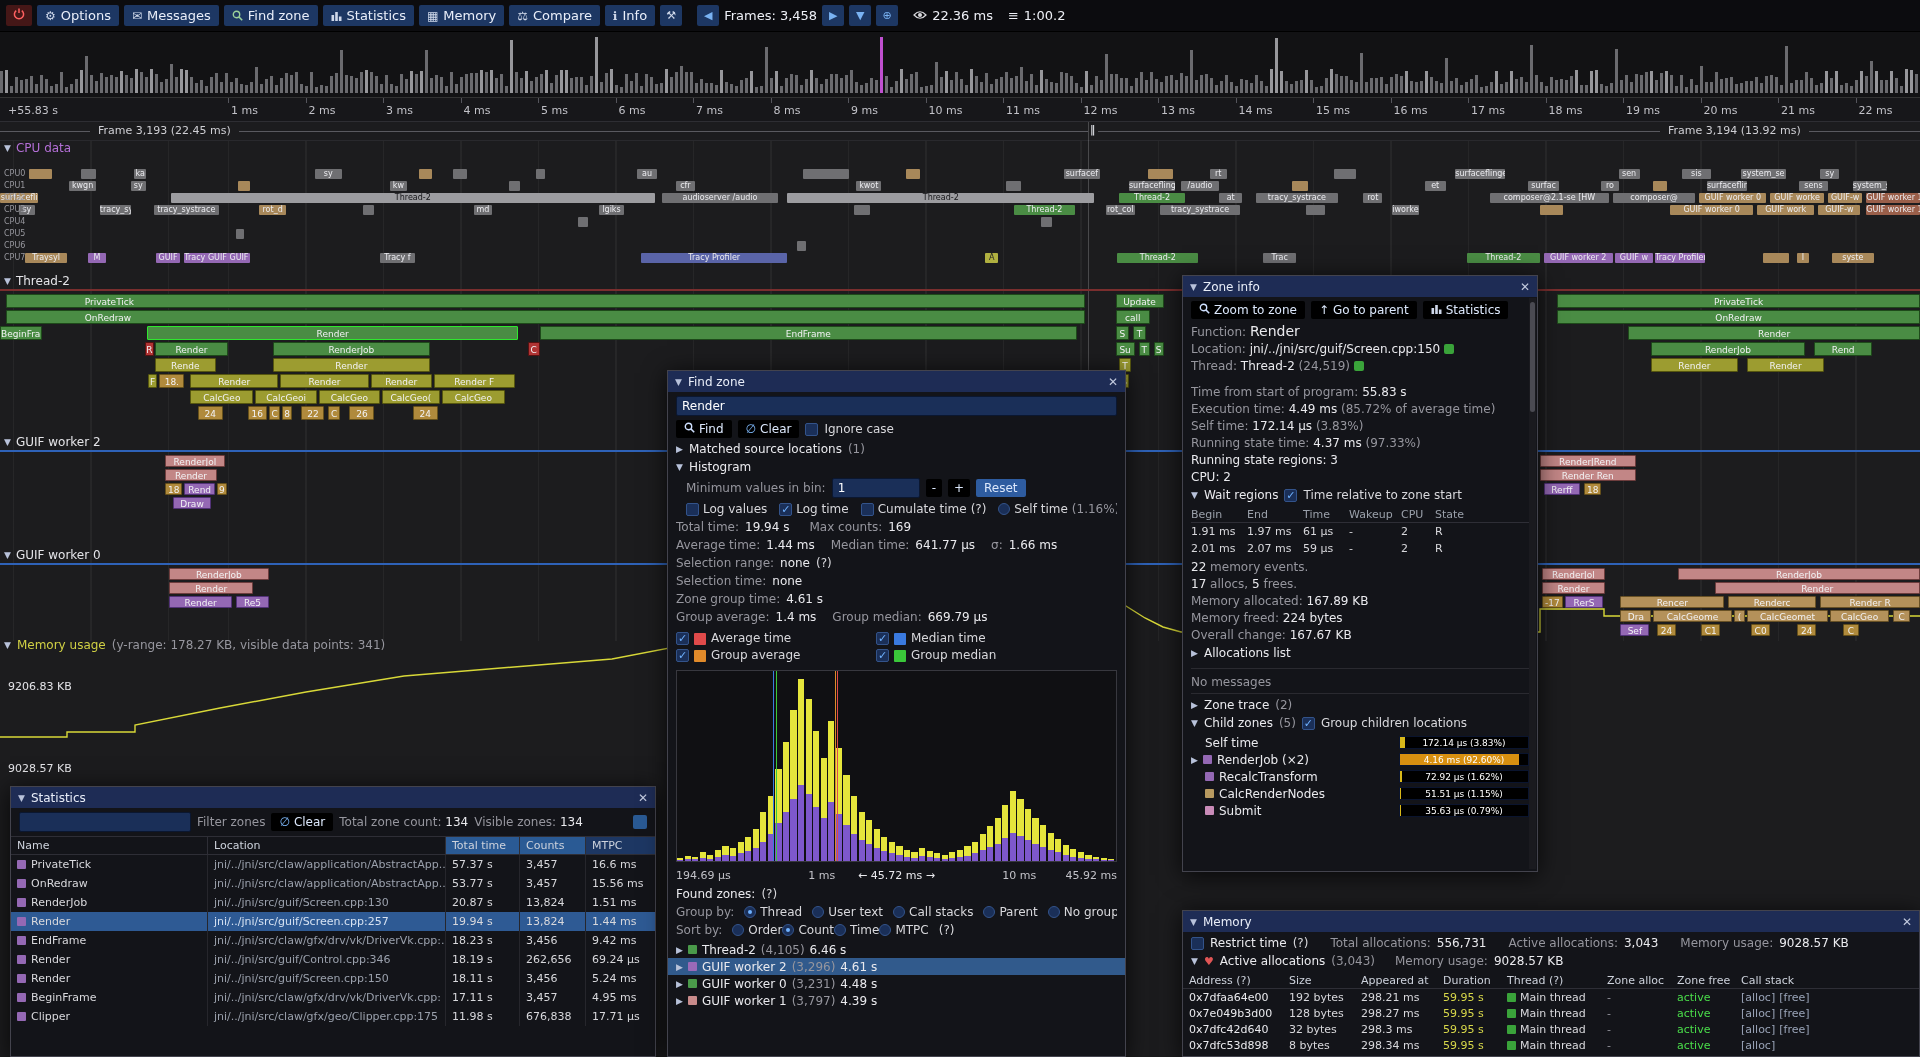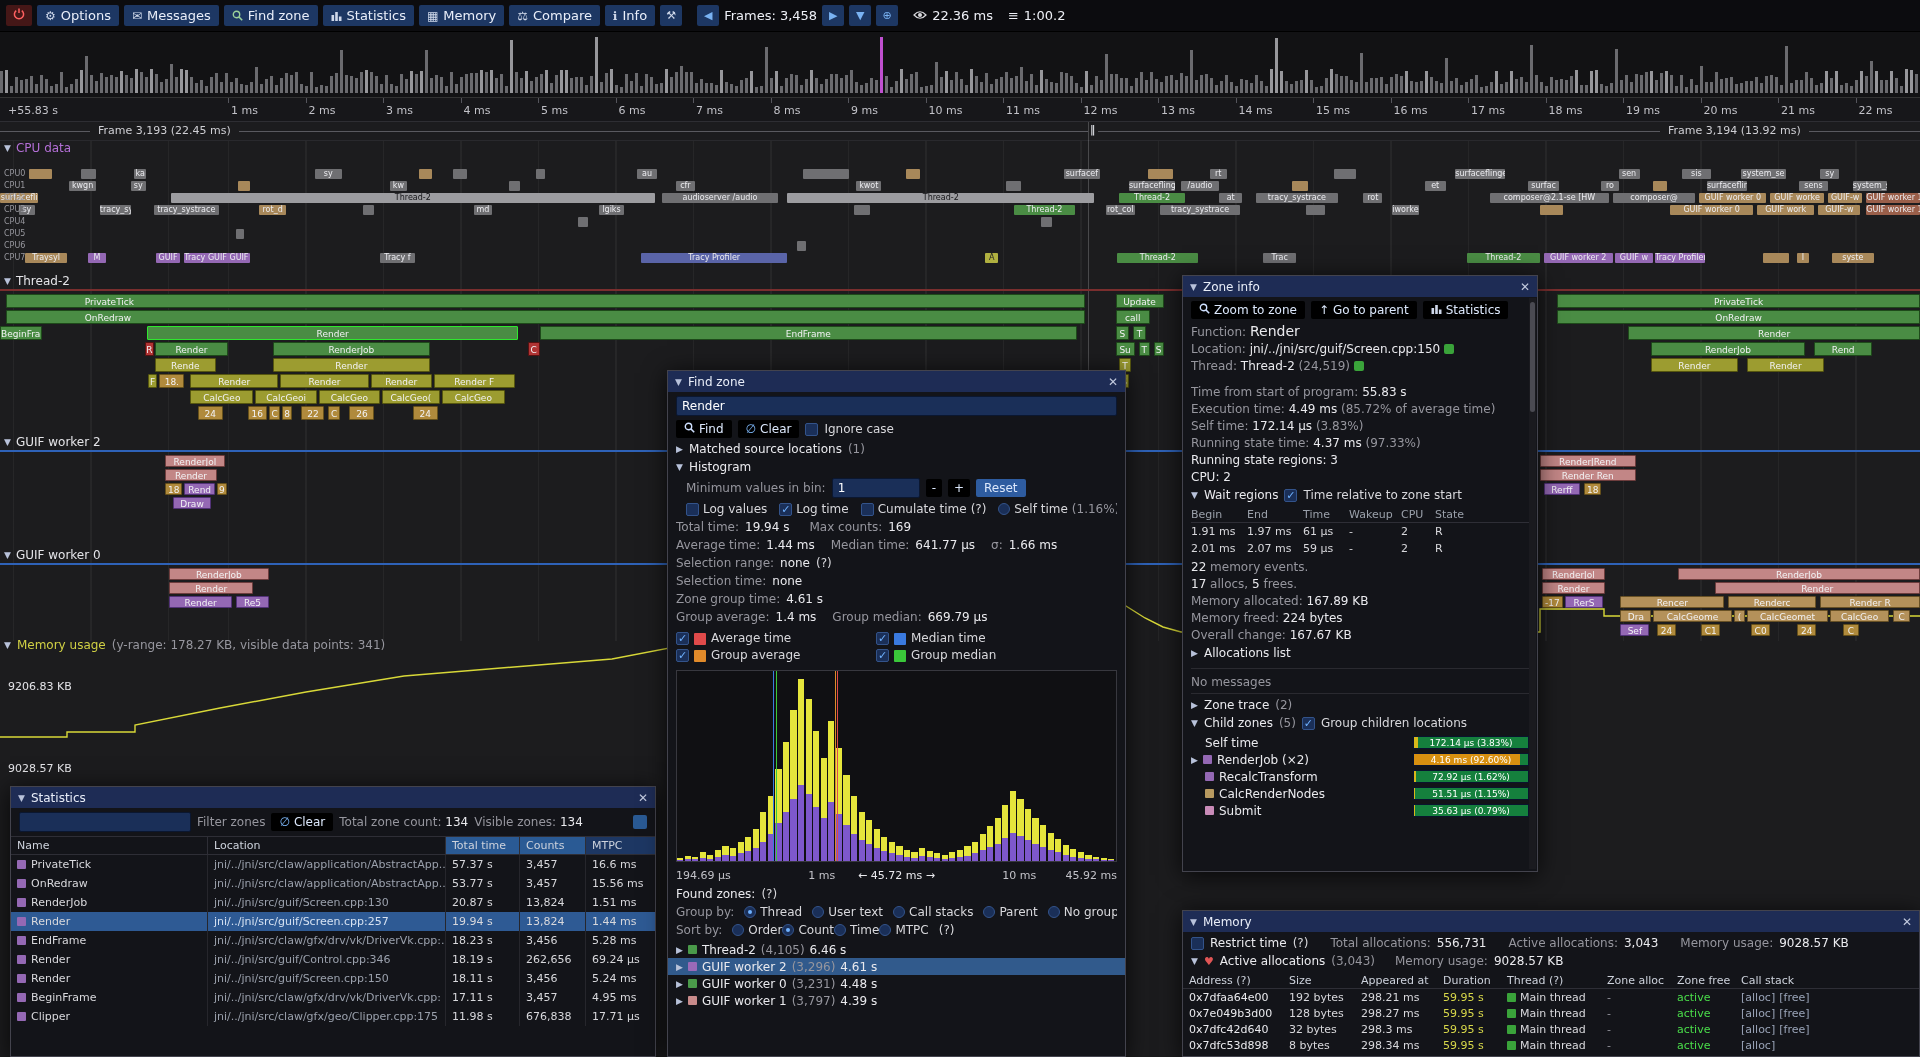--- a/index.html
+++ b/index.html
@@ -97,21 +97,21 @@
 .grow{display:flex;align-items:center;gap:5px;height:17px;padding:0 8px;font-size:12px;white-space:nowrap}
 .grow.sel{background:#315a8c}
 .legendwrap{display:flex;flex-wrap:wrap;margin:2px 8px;width:400px}
 .lgitem{width:200px;display:flex;align-items:flex-end;gap:5px;height:17px}
 
 .zir{margin:3px 8px;white-space:nowrap;overflow:hidden}
 .wtable{margin:2px 8px;font-size:11px}
 .wthead,.wtrow{display:grid;grid-template-columns:56px 56px 46px 52px 34px 40px;height:17px;align-items:center}
 .wthead{color:#9aa0aa;border-bottom:1px solid #2e2e36}
 .childrow{display:flex;align-items:center;gap:5px;height:17px;padding:0 8px;white-space:nowrap}
-.cbar{width:116px;height:13px;background:#15803d;border:1px solid #0a142e;position:relative;font-size:9px;line-height:12px;color:#fff;text-align:center;margin-left:auto;flex:none}
+.cbar{width:130px;height:13px;background:#000000;border:1px solid #0a142e;position:relative;font-size:9px;line-height:12px;color:#fff;text-align:center;margin-left:auto;flex:none}
 .cbar .fill{position:absolute;left:0;top:0;bottom:0}
 .cbar .btxt{position:relative;z-index:1}
 .vscroll{position:absolute;right:1px;top:22px;bottom:2px;width:7px;background:#1a1a1f}
 .vthumb{position:absolute;left:1px;right:1px;top:4px;height:110px;background:#4a4a52;border-radius:3px}
 
 .mthead,.mtrow{display:grid;grid-template-columns:100px 72px 82px 64px 100px 70px 64px 1fr;font-size:11px;align-items:center}
 .mthead{color:#cdd2dc;border-bottom:1px solid #2e2e36;height:17px}
 .mthead>div,.mtrow>div{padding:0 6px;overflow:hidden;white-space:nowrap;display:flex;gap:4px;align-items:center}
 .mtrow{height:16px}
 .link{color:#9aa4b8}
@@ -990,21 +990,21 @@
             <div>1.44 ms</div>
           </div>
           <div class="strow2">
             <div>
               <span class="sq" style="background:#9468b4"></span>
               <span>EndFrame</span>
             </div>
             <div class="loc">jni/../jni/src/claw/gfx/drv/vk/DriverVk.cpp:...</div>
             <div>18.23 s</div>
             <div>3,456</div>
-            <div>5.28 ms</div>
+            <div>9.42 ms</div>
           </div>
           <div class="strow2">
             <div>
               <span class="sq" style="background:#9468b4"></span>
               <span>Render</span>
             </div>
             <div class="loc">jni/../jni/src/guif/Control.cpp:346</div>
             <div>18.19 s</div>
             <div>262,656</div>
             <div>69.24 µs</div>

